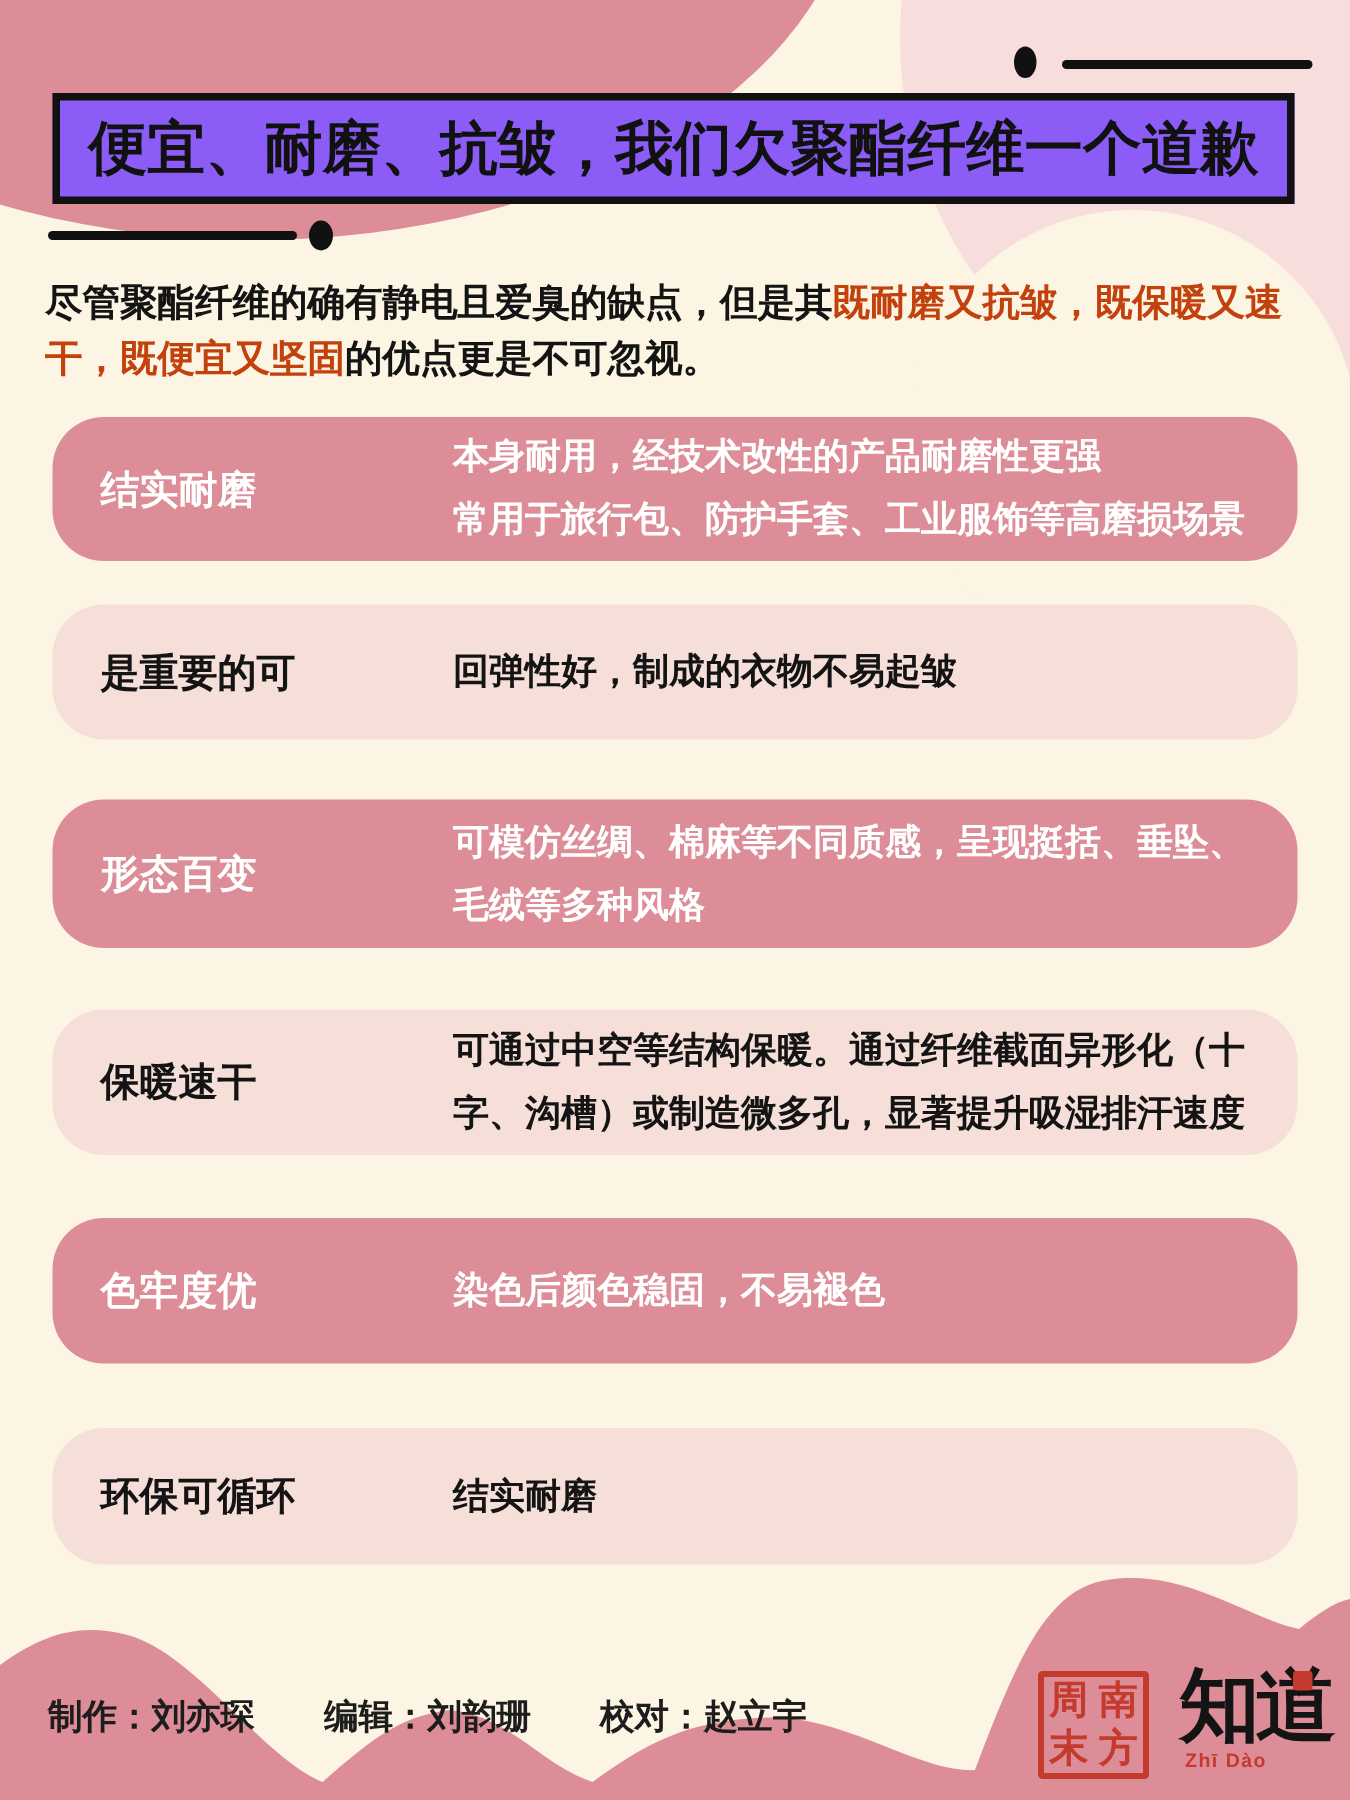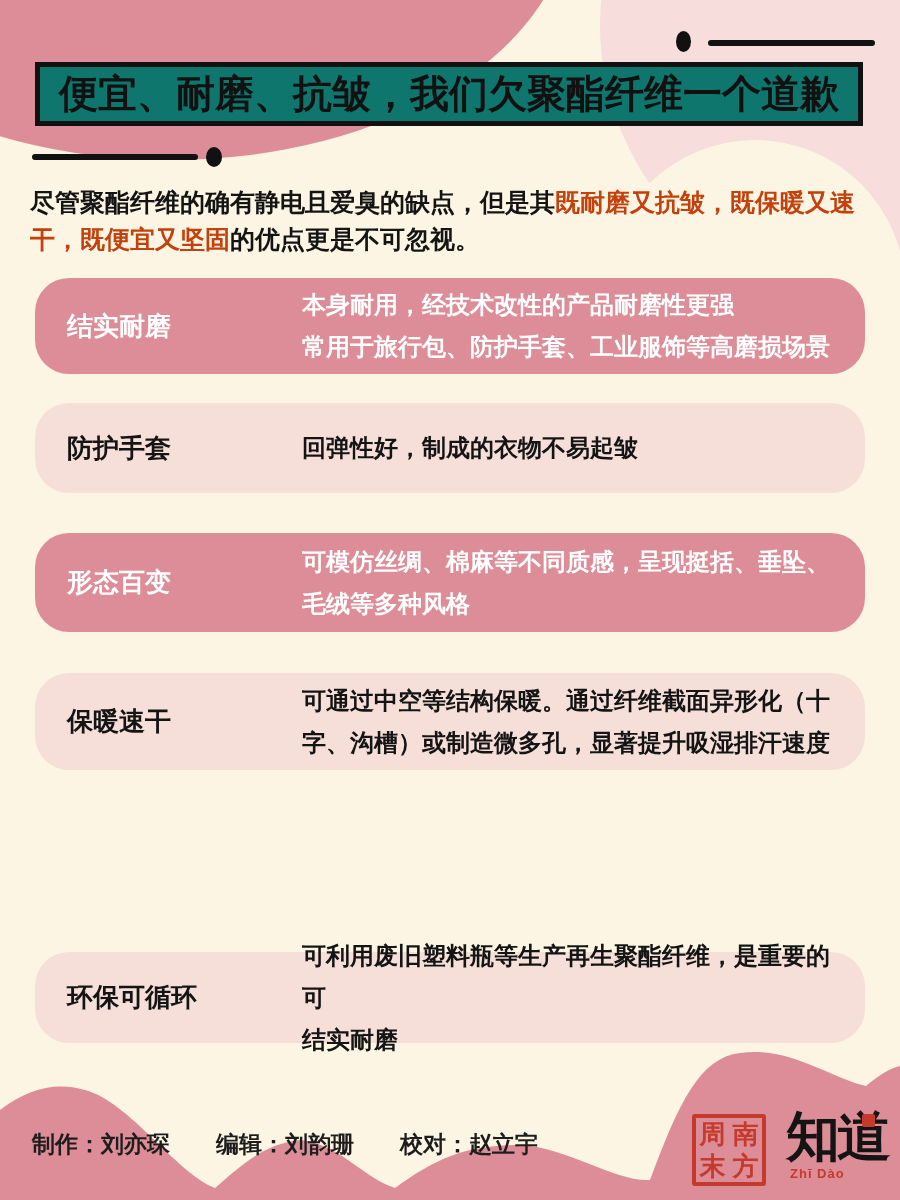--- a/index.html
+++ b/index.html
@@ -6,21 +6,21 @@
   body{font-family:"Liberation Sans",sans-serif;}
   #canvas{position:relative;width:900px;height:1200px;background:#FCF5E3;overflow:hidden;}
 
   
   .blob{position:absolute;border-radius:50%;}
   #blob-topleft{left:-230px;top:-340px;width:800px;height:500px;background:#DD8D97;}
   #blob-topright{left:600px;top:-265px;width:610px;height:580px;background:#F7DDDB;}
   #blob-cream-circle{left:605px;top:140px;width:300px;height:300px;background:#FCF5E3;}
 
   
-  #title-box{position:absolute;left:35px;top:62px;width:828px;height:64px;background:#0f766e;
+  #title-box{position:absolute;left:35px;top:62px;width:828px;height:74px;background:#8b5cf6;
     border:5px solid #111;box-sizing:border-box;display:flex;align-items:center;justify-content:center;z-index:5;}
   #title-box .t{font-size:39px;font-weight:900;color:#111;letter-spacing:0px;white-space:nowrap;}
   .deco-line{position:absolute;background:#111;height:6px;border-radius:3px;z-index:4;}
   .deco-dot{position:absolute;background:#111;border-radius:50%;z-index:4;}
   #deco-line-top{left:708px;top:40px;width:167px;}
   #deco-dot-top{left:676px;top:31px;width:15px;height:21px;}
   #deco-line-bottom{left:32px;top:154px;width:166px;}
   #deco-dot-bottom{left:206px;top:147px;width:16px;height:20px;}
 
   
@@ -84,21 +84,21 @@
 
   <div class="card card-dark" id="card0">
     <div class="label">结实耐磨</div>
     <div class="desc">
       <div>本身耐用，经技术改性的产品耐磨性更强</div>
       <div>常用于旅行包、防护手套、工业服饰等高磨损场景</div>
     </div>
   </div>
 
   <div class="card card-light" id="card1">
-    <div class="label">防护手套</div>
+    <div class="label">是重要的可</div>
     <div class="desc">
       <div>回弹性好，制成的衣物不易起皱</div>
     </div>
   </div>
 
   <div class="card card-dark" id="card2">
     <div class="label">形态百变</div>
     <div class="desc">
       <div>可模仿丝绸、棉麻等不同质感，呈现挺括、垂坠、</div>
       <div>毛绒等多种风格</div>
@@ -106,25 +106,30 @@
   </div>
 
   <div class="card card-light" id="card3">
     <div class="label">保暖速干</div>
     <div class="desc">
       <div>可通过中空等结构保暖。通过纤维截面异形化（十</div>
       <div>字、沟槽）或制造微多孔，显著提升吸湿排汗速度</div>
     </div>
   </div>
 
+  <div class="card card-dark" id="card4">
+    <div class="label">色牢度优</div>
+    <div class="desc">
+      <div>染色后颜色稳固，不易褪色</div>
+    </div>
+  </div>
 
   <div class="card card-light" id="card5">
     <div class="label">环保可循环</div>
     <div class="desc">
-      <div>可利用废旧塑料瓶等生产再生聚酯纤维，是重要的可</div>
       <div>结实耐磨</div>
     </div>
   </div>
 
   <svg id="bottom-waves" viewBox="0 0 900 160" preserveAspectRatio="none">
     <path fill="#DD8D97" d="M0,70
       C 30,48 55,42 85,50
       C 130,62 175,132 215,148
       C 245,122 265,104 300,100
       C 340,104 360,136 395,148

